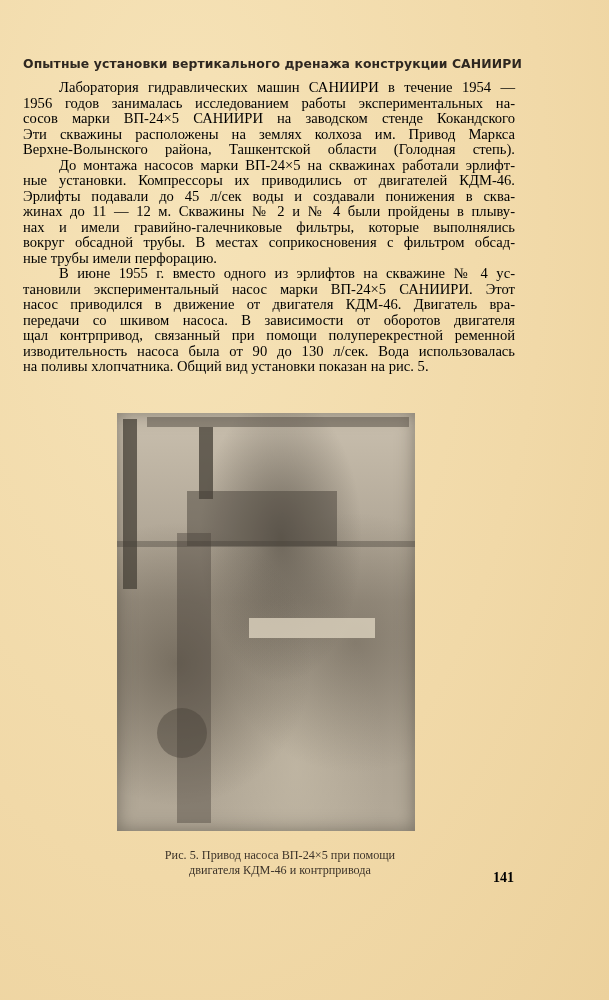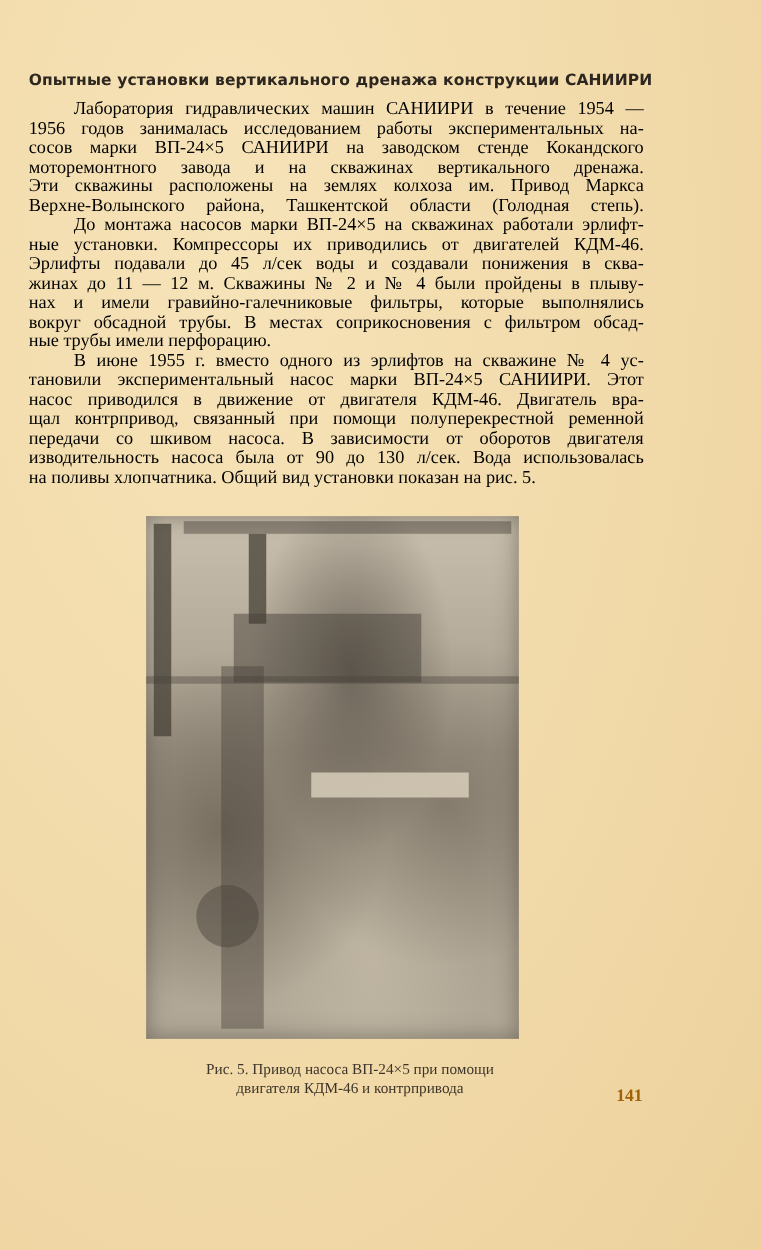--- a/index.html
+++ b/index.html
@@ -35,48 +35,47 @@
     box-shadow: inset 0 0 18px rgba(60,55,45,0.5);
   }
   .figure .bar { position: absolute; background: rgba(70,64,55,0.75); }
   .caption {
     position: absolute; left: 120px; top: 848px; width: 320px;
     font-family: "Liberation Serif", serif; font-size: 12.2px; line-height: 15px;
     color: #3d342a; text-align: center;
   }
   .page-number {
     position: absolute; left: 493px; top: 870px;
-    font-family: "Liberation Serif", serif; font-weight: bold; font-size: 14px; color: #a16207;
+    font-family: "Liberation Serif", serif; font-weight: bold; font-size: 14px; color: #000000;
   }
 </style>
 </head>
 <body>
 
 <div class="page">
   <div class="title">Опытные установки вертикального дренажа конструкции САНИИРИ</div>
 
   <div class="body-text">
     <span class="line indent">Лаборатория гидравлических машин САНИИРИ в течение 1954 —</span>
     <span class="line">1956 годов занималась исследованием работы экспериментальных на-</span>
     <span class="line">сосов марки ВП-24×5 САНИИРИ на заводском стенде Кокандского</span>
-    <span class="line">моторемонтного завода и на скважинах вертикального дренажа.</span>
     <span class="line">Эти скважины расположены на землях колхоза им. Привод Маркса</span>
     <span class="line">Верхне-Волынского района, Ташкентской области (Голодная степь).</span>
     <span class="line indent">До монтажа насосов марки ВП-24×5 на скважинах работали эрлифт-</span>
     <span class="line">ные установки. Компрессоры их приводились от двигателей КДМ-46.</span>
     <span class="line">Эрлифты подавали до 45 л/сек воды и создавали понижения в сква-</span>
     <span class="line">жинах до 11 — 12 м. Скважины № 2 и № 4 были пройдены в плыву-</span>
     <span class="line">нах и имели гравийно-галечниковые фильтры, которые выполнялись</span>
     <span class="line">вокруг обсадной трубы. В местах соприкосновения с фильтром обсад-</span>
     <span class="line last">ные трубы имели перфорацию.</span>
     <span class="line indent">В июне 1955 г. вместо одного из эрлифтов на скважине № 4 ус-</span>
     <span class="line">тановили экспериментальный насос марки ВП-24×5 САНИИРИ. Этот</span>
     <span class="line">насос приводился в движение от двигателя КДМ-46. Двигатель вра-</span>
+    <span class="line">передачи со шкивом насоса. В зависимости от оборотов двигателя</span>
     <span class="line">щал контрпривод, связанный при помощи полуперекрестной ременной</span>
-    <span class="line">передачи со шкивом насоса. В зависимости от оборотов двигателя</span>
     <span class="line">изводительность насоса была от 90 до 130 л/сек. Вода использовалась</span>
     <span class="line last">на поливы хлопчатника. Общий вид установки показан на рис. 5.</span>
   </div>
 
   <div class="figure">
     <div class="bar" style="left:6px;top:6px;width:14px;height:170px;"></div>
     <div class="bar" style="left:30px;top:4px;width:262px;height:10px;opacity:0.6;"></div>
     <div class="bar" style="left:82px;top:14px;width:14px;height:72px;"></div>
     <div class="bar" style="left:70px;top:78px;width:150px;height:55px;opacity:0.65;"></div>
     <div class="bar" style="left:0;top:128px;width:298px;height:6px;opacity:0.5;"></div>

